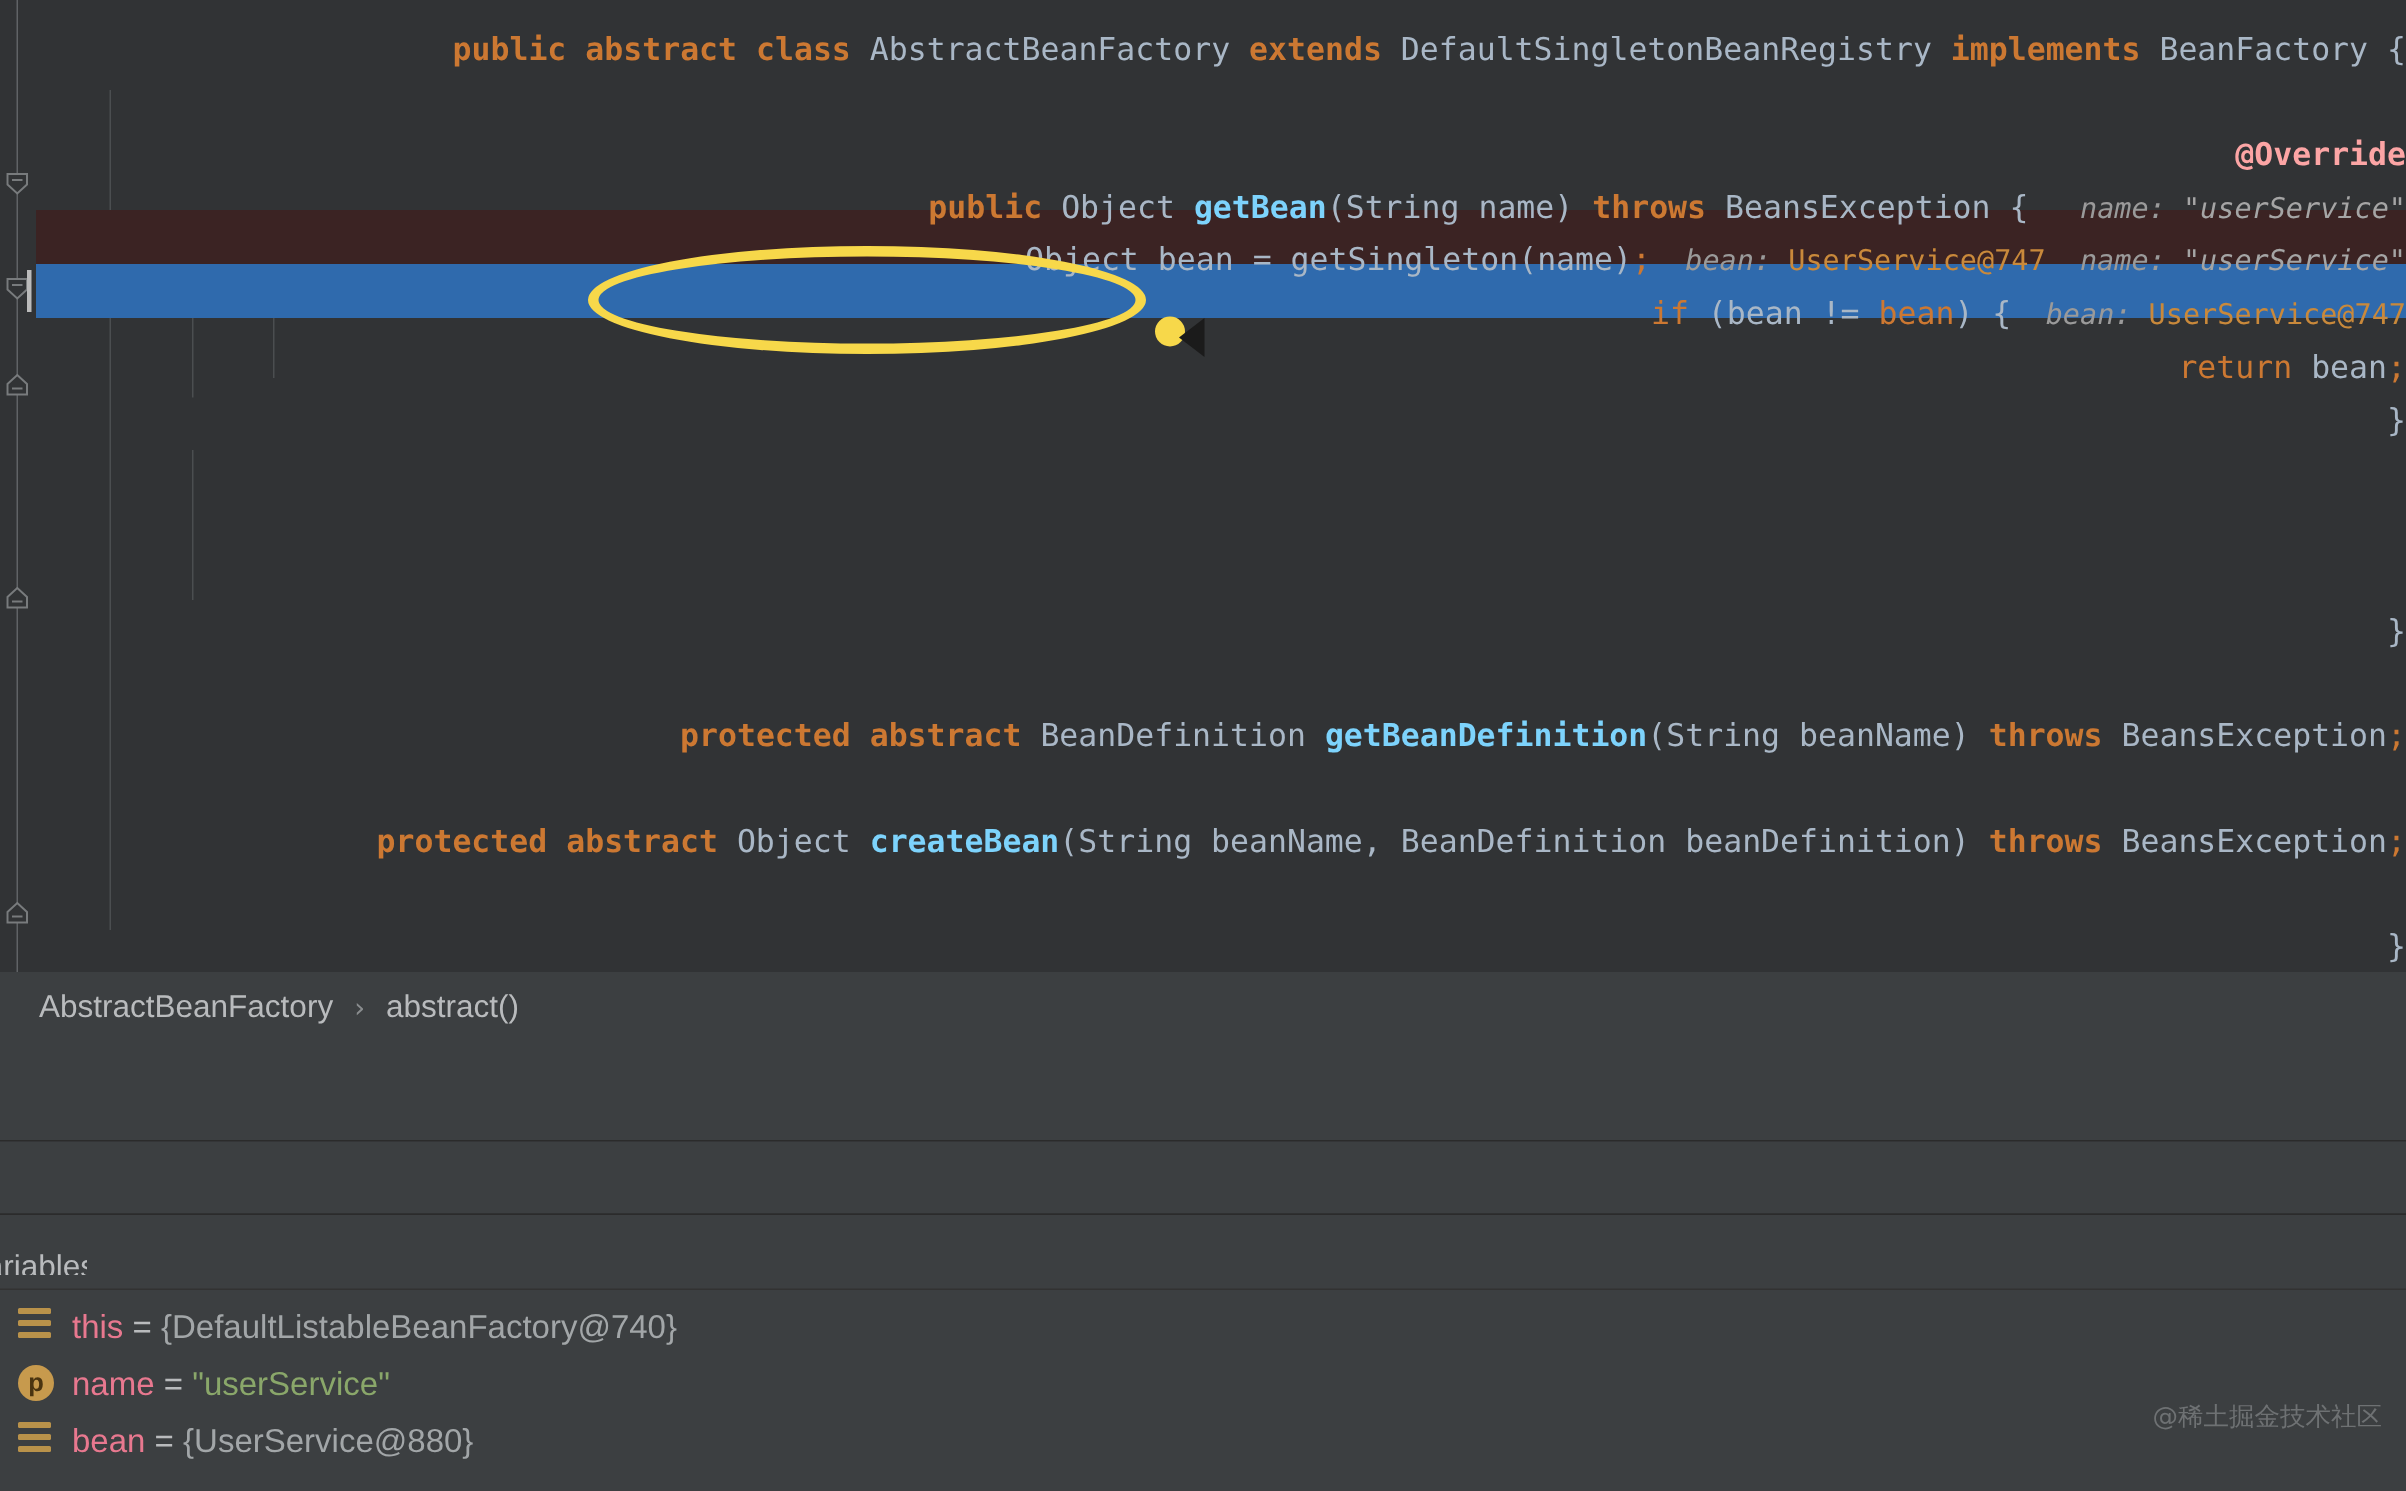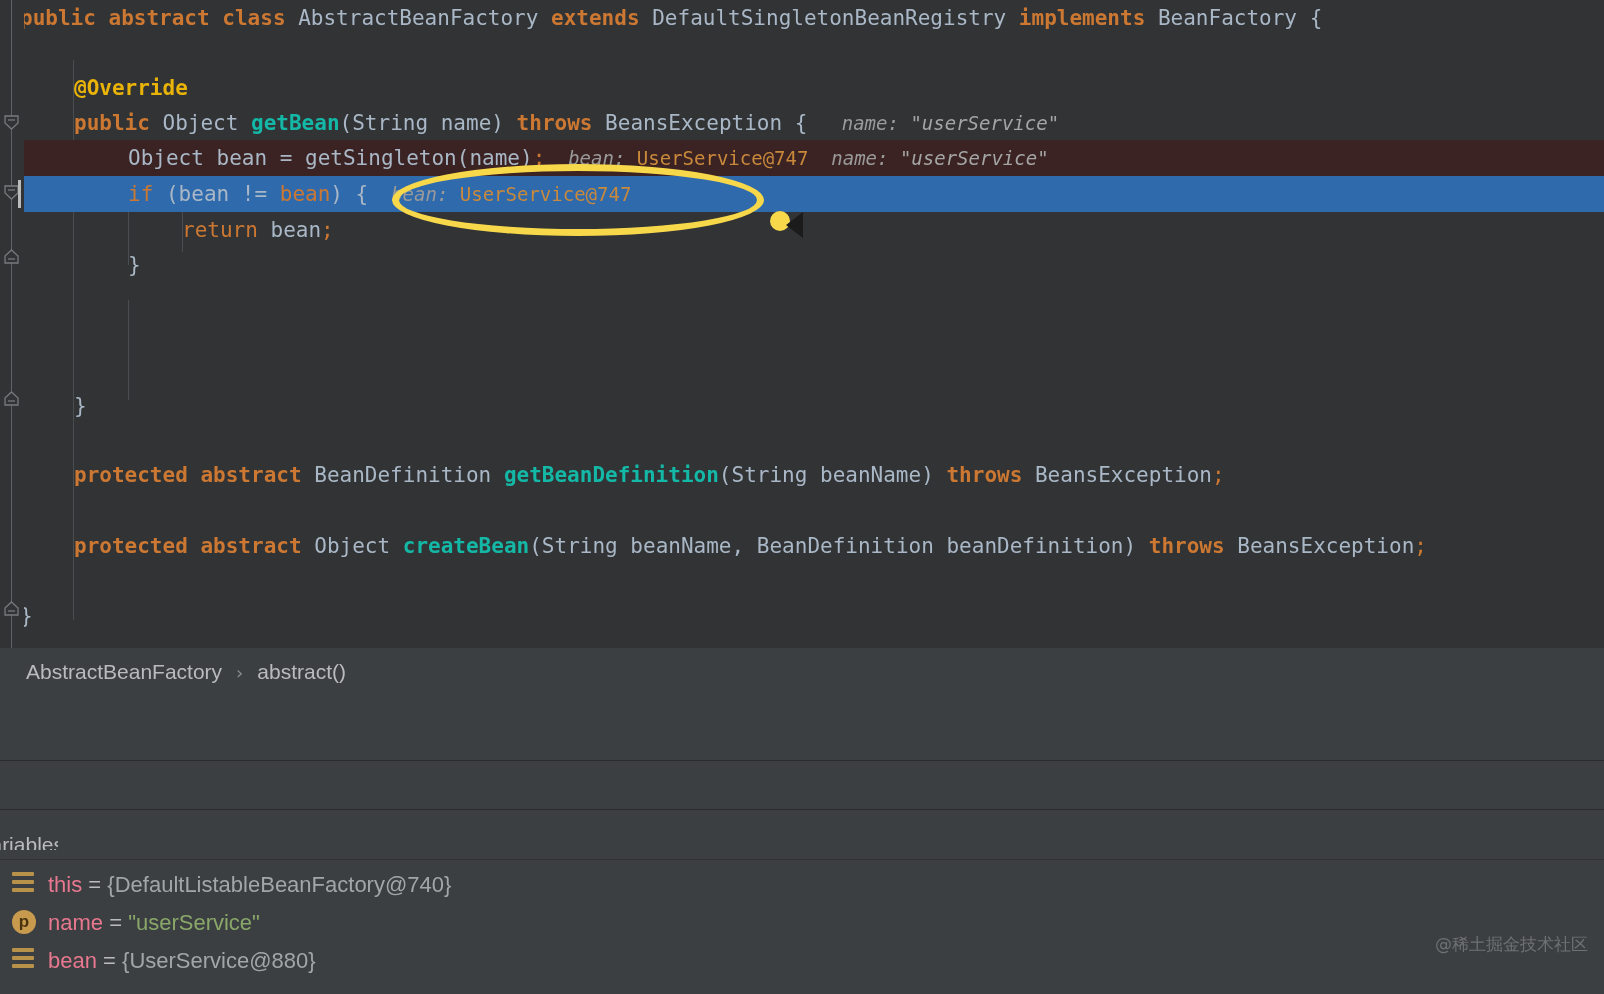--- a/index.html
+++ b/index.html
@@ -63,24 +63,25 @@
     position: absolute;
     width: 1px;
     background: #4b4e50;
     z-index: 1;
   }
 
   
   .code-layer {
     position: absolute;
     left: 0;
-    top: 0;
+    top: 15px;
     width: 1604px;
     height: 648px;
     z-index: 3;
+    text-align: right;
   }
   .cline {
     position: absolute;
     left: 0;
     width: 1604px;
     height: 36px;
     line-height: 36px;
     white-space: pre;
     font-family: "DejaVu Sans Mono", monospace;
     font-size: 21px;
@@ -104,22 +105,22 @@
     width: 3px;
     height: 28px;
     background: #bbbbbb;
     z-index: 5;
   }
 
   
   .kw      { color: #cc7832; }
   .kw-b    { color: #cc7832; font-weight: bold; }
   .cls     { color: #a9b7c6; }
-  .mth-b   { color: #14b8a6; font-weight: bold; }
-  .anno    { color: #eab308; font-weight: bold; }
+  .mth-b   { color: #7dd3fc; font-weight: bold; }
+  .anno    { color: #fca5a5; font-weight: bold; }
   .pln     { color: #a9b7c6; }
   .punct   { color: #a9b7c6; }
   .semi    { color: #cc7832; }
 
   
   .hint {
     font-style: italic;
     color: #9a9a9a;
     font-size: 19px;
   }

